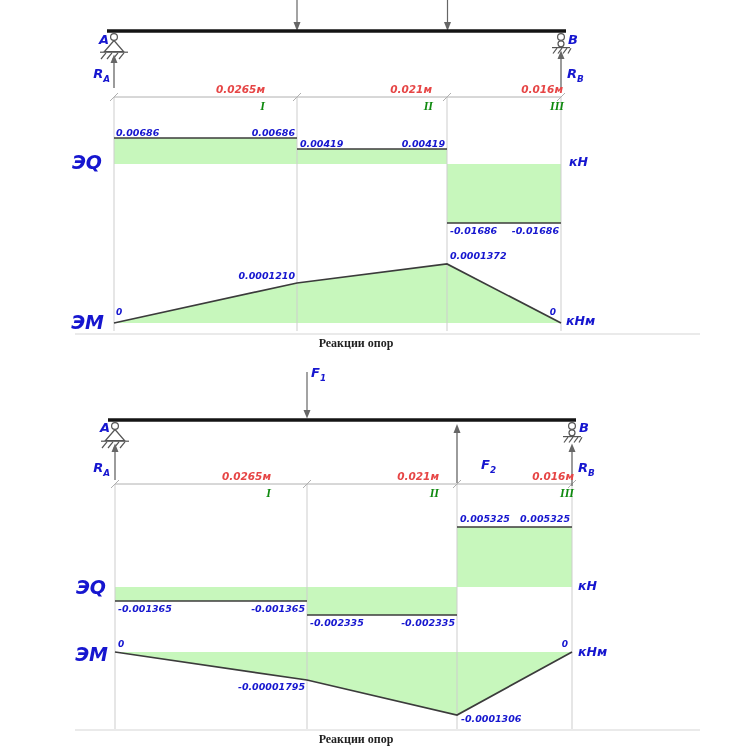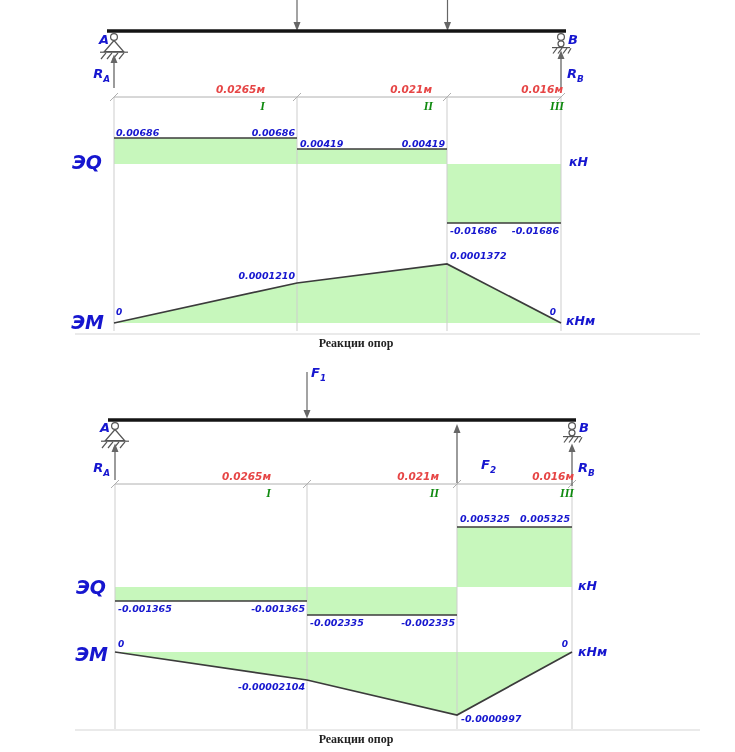--- a/index.html
+++ b/index.html
@@ -237,22 +237,22 @@
 <div class="lbl blue f12" style="left:578px;top:580px;">кН</div>
 
 <div class="lbl blue f9" style="left:118px;top:604px;">-0.001365</div>
 <div class="lbl blue f9 rgt" style="left:205px;top:604px;width:100px;">-0.001365</div>
 <div class="lbl blue f9" style="left:310px;top:618px;">-0.002335</div>
 <div class="lbl blue f9 rgt" style="left:355px;top:618px;width:100px;">-0.002335</div>
 <div class="lbl blue f9" style="left:460px;top:514px;">0.005325</div>
 <div class="lbl blue f9 rgt" style="left:470px;top:514px;width:100px;">0.005325</div>
 
 <div class="lbl blue f8" style="left:118px;top:640px;">0</div>
-<div class="lbl blue f9 rgt" style="left:205px;top:682px;width:100px;">-0.00002104</div>
-<div class="lbl blue f9" style="left:461px;top:714px;">-0.0000997</div>
+<div class="lbl blue f9 rgt" style="left:205px;top:682px;width:100px;">-0.00001795</div>
+<div class="lbl blue f9" style="left:461px;top:714px;">-0.0001306</div>
 <div class="lbl blue f8 rgt" style="left:520px;top:640px;width:48px;">0</div>
 
 <div class="lbl blue f19 rgt" style="left:40px;top:645px;width:68px;">ЭМ</div>
 <div class="lbl blue f12" style="left:578px;top:646px;">кНм</div>
 
 <div class="lbl cap" style="left:76px;top:733px;width:560px;">Реакции опор</div>
 
 </div>
 
 </body></html>

